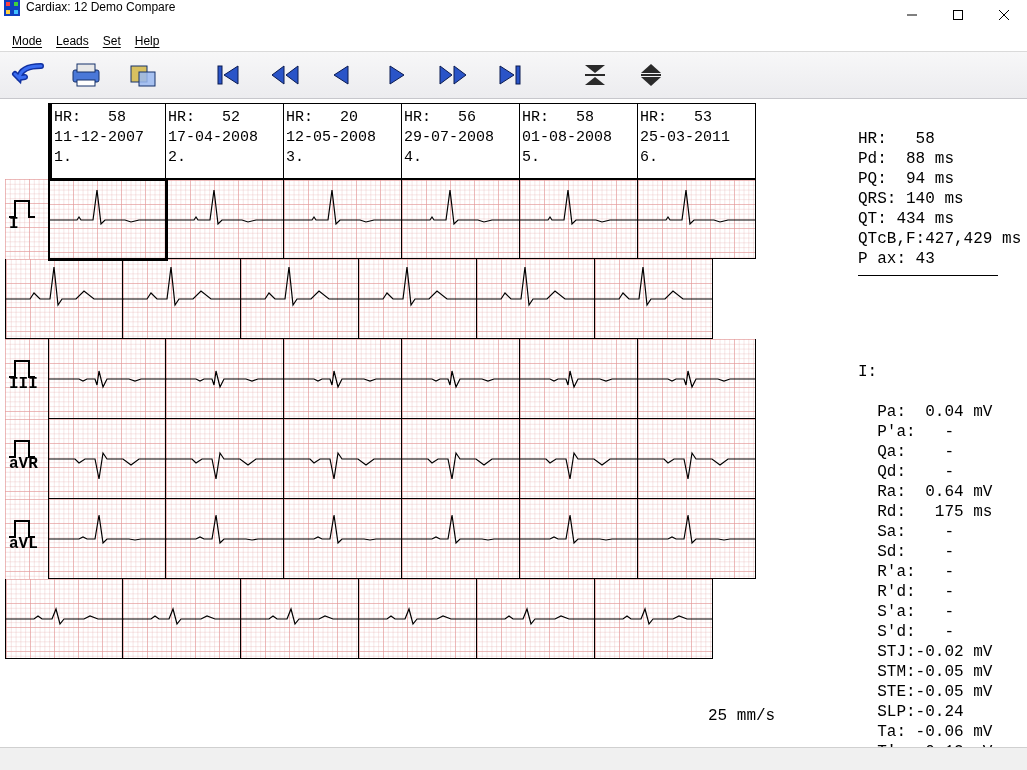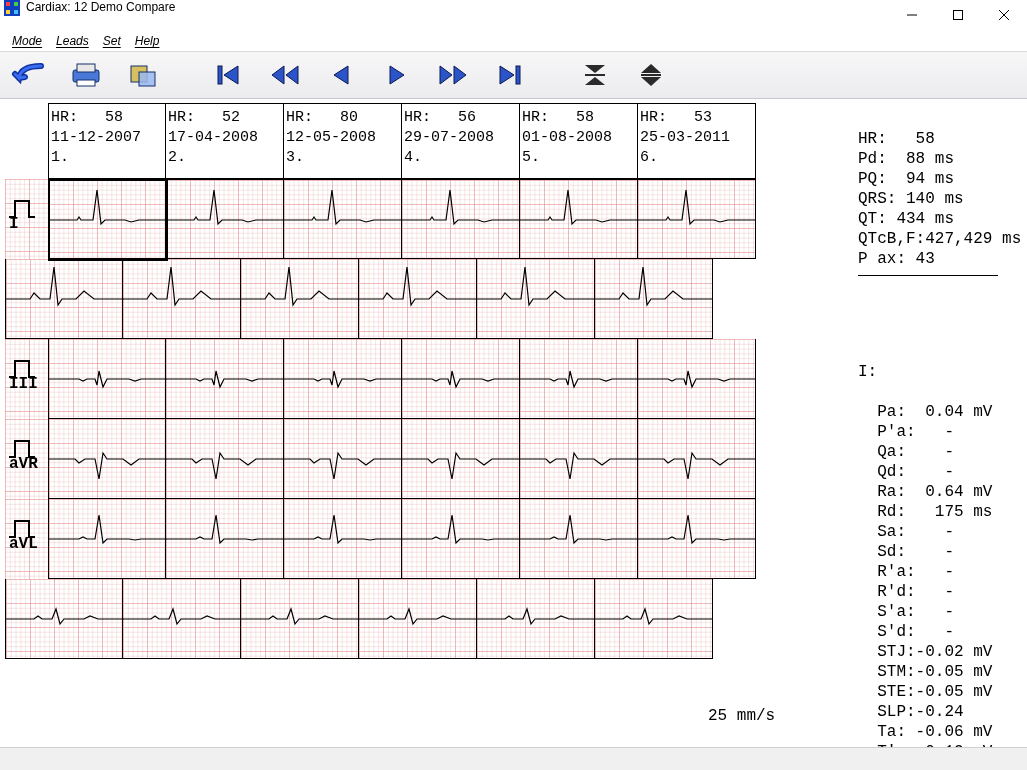--- a/index.html
+++ b/index.html
@@ -39,21 +39,20 @@
     justify-content: center;
     color: #000;
   }
   .menubar {
     height: 20px;
     display: flex;
     align-items: center;
     padding-left: 6px;
     gap: 2px;
     background: #fff;
-    font-style: italic;
   }
   .menubar .menu-item {
     padding: 1px 6px;
     font-size: 12px;
     text-decoration: underline;
     text-decoration-color: #000;
     text-underline-offset: 2px;
   }
   
   .menubar .menu-item span { text-decoration: underline; }
@@ -99,21 +98,21 @@
     width: 118px;
     border: 1px solid #000;
     border-left: none;
     padding: 4px 2px 2px 2px;
     font-family: "Courier New", monospace;
     font-size: 15px;
     line-height: 20px;
     white-space: pre;
     box-sizing: border-box;
   }
-  .hdr-cell.first { border-left: 1px solid #000000; }
+  .hdr-cell.first { border-left: 4px solid #000000; }
   .lead-block {
     display: flex;
     height: 80px;
   }
   .lead-label-cell {
     width: 43px;
     position: relative;
   }
   .lead-label-cell .cal-svg {
     position: absolute;
@@ -308,21 +307,21 @@
   <div class="ecg-area">
 
     <div class="hdr-row">
       <div class="hdr-spacer"></div>
       <div class="hdr-cell first"><span>HR:</span>   <span>58</span>
 <span>11-12-2007</span>
 <span>1.</span></div>
       <div class="hdr-cell"><span>HR:</span>   <span>52</span>
 <span>17-04-2008</span>
 <span>2.</span></div>
-      <div class="hdr-cell"><span>HR:</span>   <span>80</span>
+      <div class="hdr-cell"><span>HR:</span>   <span>20</span>
 <span>12-05-2008</span>
 <span>3.</span></div>
       <div class="hdr-cell"><span>HR:</span>   <span>56</span>
 <span>29-07-2008</span>
 <span>4.</span></div>
       <div class="hdr-cell"><span>HR:</span>   <span>58</span>
 <span>01-08-2008</span>
 <span>5.</span></div>
       <div class="hdr-cell"><span>HR:</span>   <span>53</span>
 <span>25-03-2011</span>

